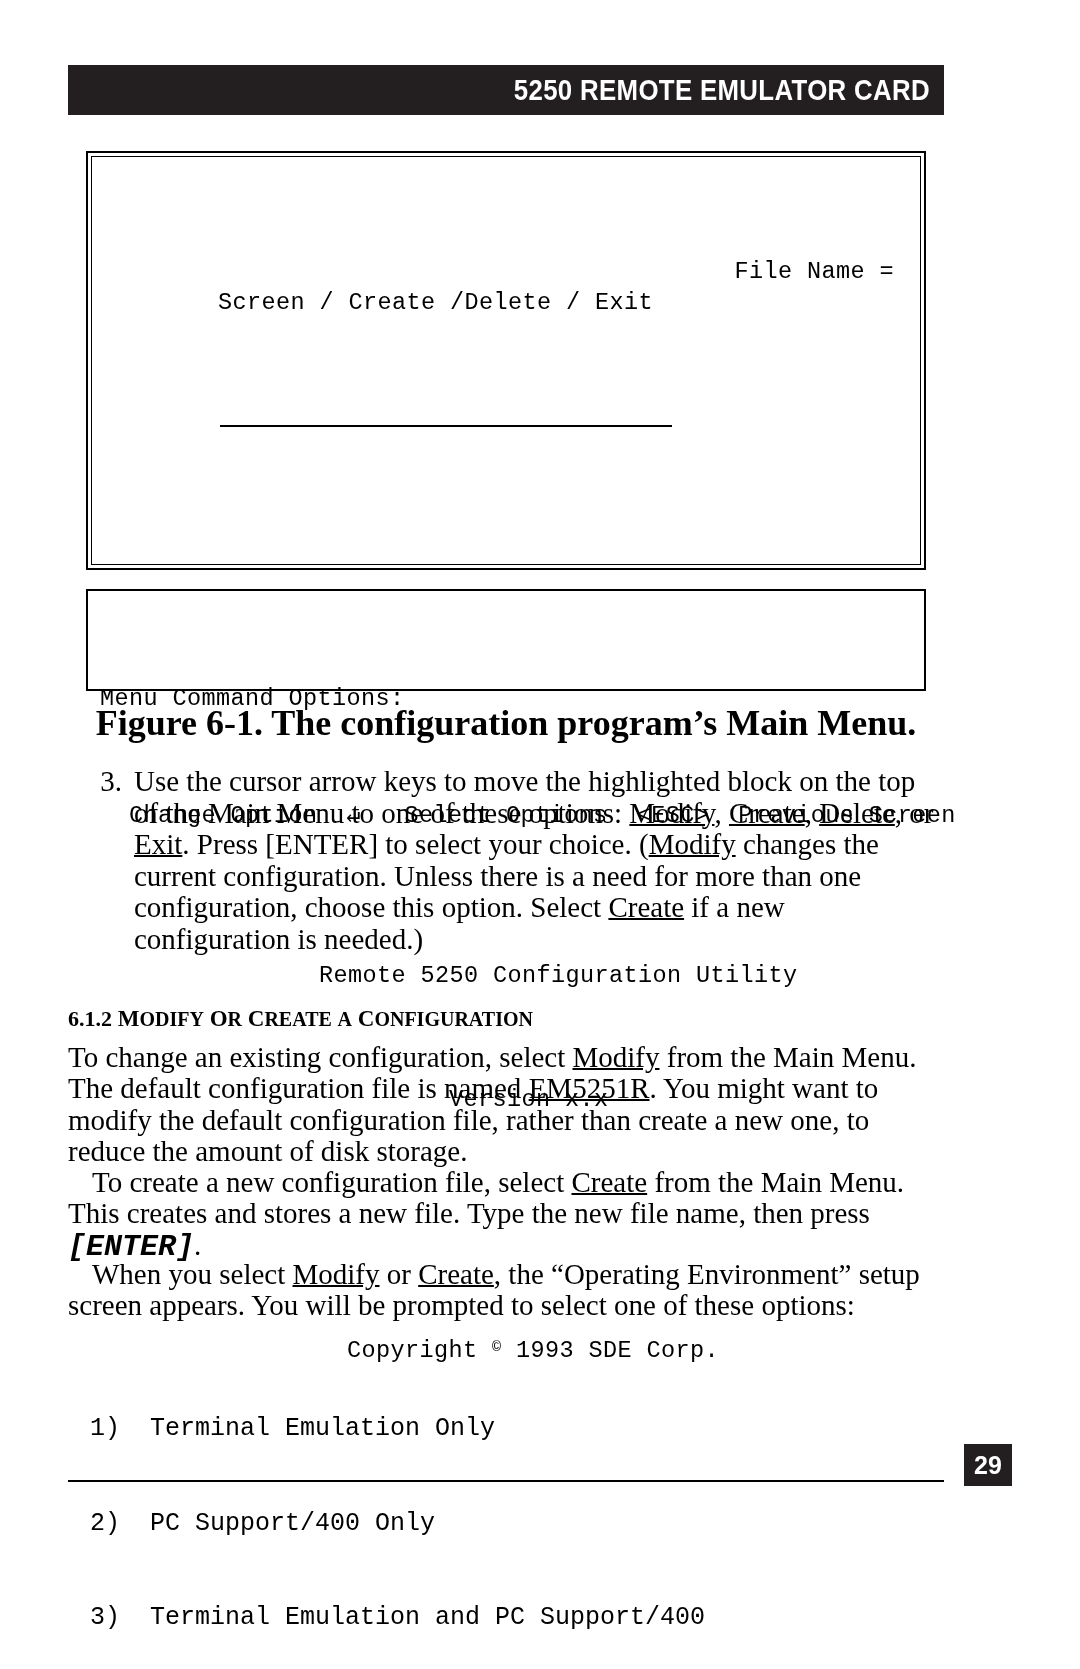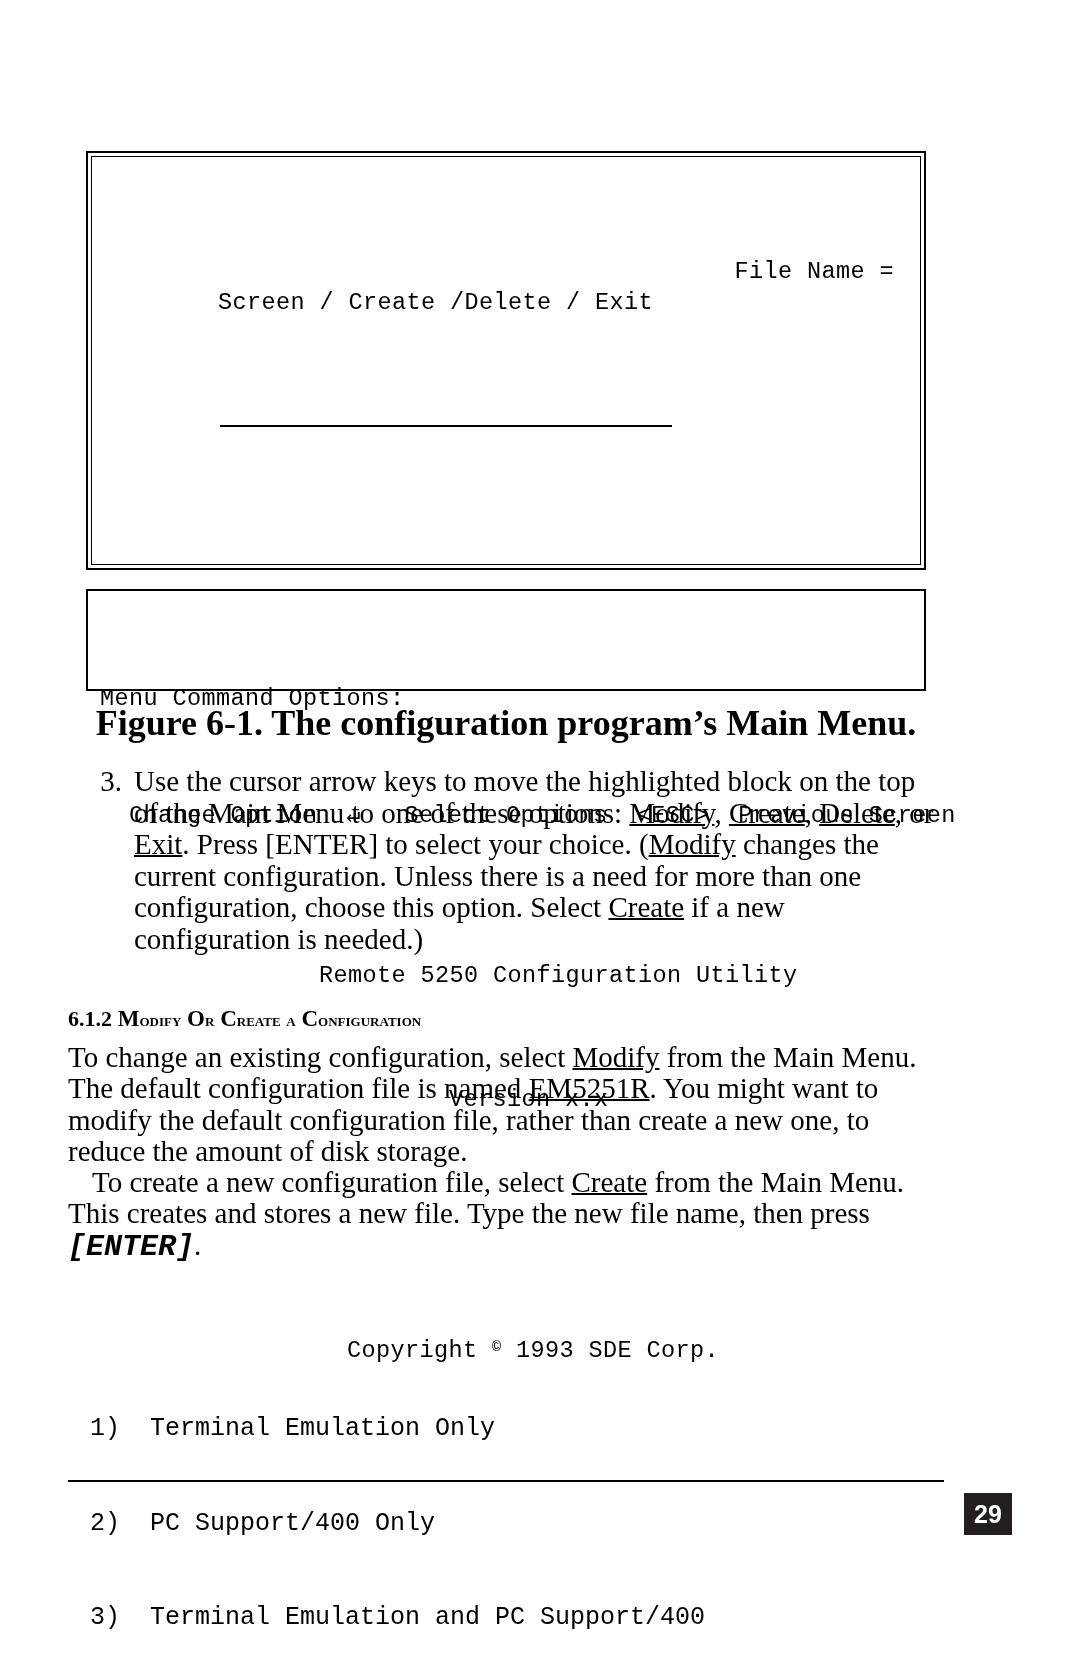--- a/index.html
+++ b/index.html
@@ -92,21 +92,21 @@
   .num-item .body{
     margin-left:50px;display:block;
   }
 
   
   .sec-head{
     position:absolute;left:68px;top:1006px;width:876px;
     font-weight:bold;font-size:23px;
   }
   .sec-head .num{font-size:22px;}
-  .sc{font-size:13px;}
+  .sc{font-size:20px;}
   .sc-first{font-size:23px;}
 
   
   .para{
     position:absolute;left:68px;width:878px;
     font-size:29px;line-height:31.3px;
     text-align:left;
   }
   .p1{top:1042px;}
   .p2{top:1167px;}
@@ -122,35 +122,38 @@
     position:absolute;left:90px;top:1350px;width:860px;
     font-family:"Liberation Mono",monospace;
     font-size:25px;line-height:31.5px;white-space:pre;
   }
 
   
   .footer-rule{
     position:absolute;left:68px;top:1480px;width:876px;height:2px;background:#000;
   }
   .page-num-box{
-    position:absolute;right:68px;top:1493px;width:48px;height:42px;
+    position:absolute;right:68px;top:1444px;width:48px;height:42px;
     background:#231f20;
   }
   .page-num{
     position:absolute;left:0;top:0;width:48px;height:42px;
     color:#fff;font-family:"Liberation Sans",sans-serif;font-weight:bold;
     font-size:25px;display:flex;align-items:center;justify-content:center;
   }
   u{text-decoration:underline;text-underline-offset:1px;margin-top:20px;}
 </style>
 </head>
 <body>
 
 <div class="page">
 
+  <div class="header-bar">
+    <div class="header-title">5250 REMOTE EMULATOR CARD</div>
+  </div>
 
   <div class="screen-box">
     <div class="screen-inner">
 
       <div class="scr-row menu-row">
         <span>Screen / Create /Delete / Exit</span><span class="filename">File Name =</span>
       </div>
 
       <div class="scr-row rule-row">
         <span class="uline"></span>
@@ -195,20 +198,21 @@
   </div>
 
   <div class="sec-head">
     <span class="num">6.1.2</span><span>&nbsp;</span><span class="sc-first">M</span><span class="sc">ODIFY</span><span>&nbsp;</span><span class="sc-first">O</span><span class="sc">R</span><span>&nbsp;</span><span class="sc-first">C</span><span class="sc">REATE</span><span>&nbsp;</span><span class="sc">A</span><span>&nbsp;</span><span class="sc-first">C</span><span class="sc">ONFIGURATION</span>
   </div>
 
   <div class="para p1"><span>To change an existing configuration, select </span><u>Modify</u><span> from the Main Menu. The default configuration file is named </span><u>EM5251R</u><span>. You might want to modify the default configuration file, rather than create a new one, to reduce the amount of disk storage.</span></div>
 
   <div class="para p2"><span class="indent"></span><span>To create a new configuration file, select </span><u>Create</u><span> from the Main Menu. This creates and stores a new file. Type the new file name, then press </span><span class="mono-inline">[ENTER]</span><span>.</span></div>
 
+  <div class="para p3"><span class="indent"></span><span>When you select </span><u>Modify</u><span> or </span><u>Create</u><span>, the “Operating Environment” setup screen appears. You will be prompted to select one of these options:</span></div>
 
   <div class="opt-list">
     <div>1)  Terminal Emulation Only</div>
     <div>2)  PC Support/400 Only</div>
     <div>3)  Terminal Emulation and PC Support/400</div>
   </div>
 
   <div class="footer-rule"></div>
   <div class="page-num-box">
     <div class="page-num">29</div>

